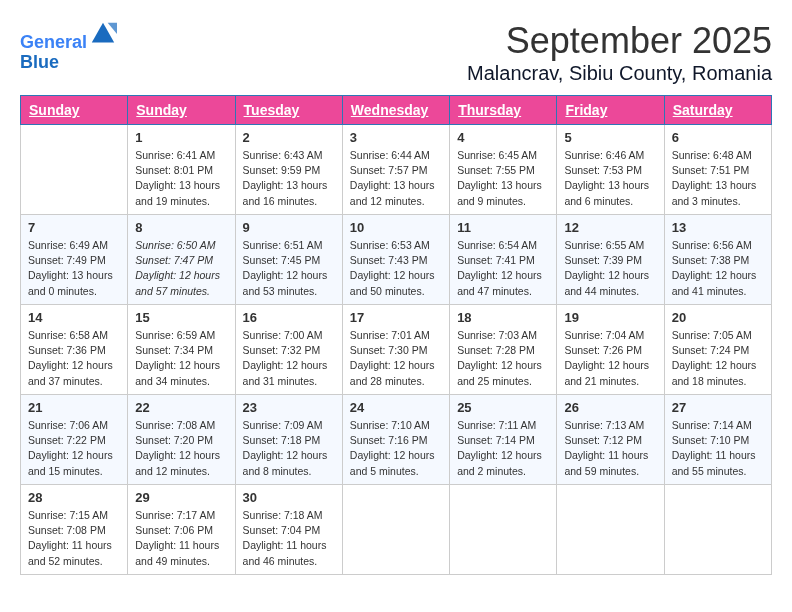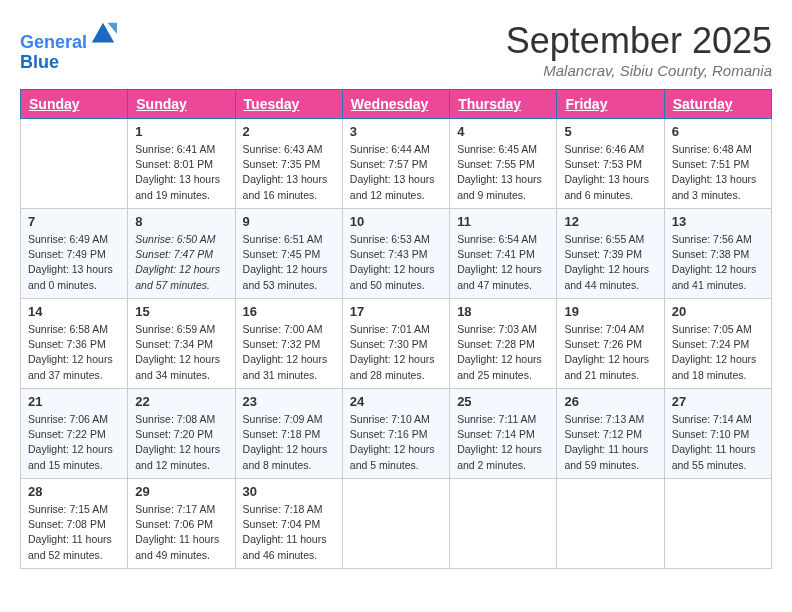--- a/index.html
+++ b/index.html
@@ -34,23 +34,22 @@
     }
     .title-block {
       text-align: right;
     }
     .month-title {
       font-size: 36px;
       font-weight: normal;
       color: #333;
     }
     .location {
-      font-size: 15px;
-      color: #737373;
-      font-style: italic;
+      font-size: 20px;
+      color: #0f172a;
     }
     .calendar {
       width: 100%;
       border-collapse: collapse;
       border: 1px solid #ccc;
     }
     .calendar th {
       background-color: #2e75b6;
       color: #fff;
       text-align: left;
@@ -133,21 +132,21 @@
         <td>
           <span class="day-number">1</span>
           <div class="day-info" style="white-space: pre-line;">Sunrise: 6:41 AM
 Sunset: 8:01 PM
 Daylight: 13 hours
 and 19 minutes.</div>
         </td>
         <td>
           <span class="day-number">2</span>
           <div class="day-info" style="white-space: pre-line;">Sunrise: 6:43 AM
-Sunset: 7:35 PM
+Sunset: 9:59 PM
 Daylight: 13 hours
 and 16 minutes.</div>
         </td>
         <td>
           <span class="day-number">3</span>
           <div class="day-info" style="white-space: pre-line;">Sunrise: 6:44 AM
 Sunset: 7:57 PM
 Daylight: 13 hours
 and 12 minutes.</div>
         </td>
@@ -211,21 +210,21 @@
         </td>
         <td>
           <span class="day-number">12</span>
           <div class="day-info" style="white-space: pre-line;">Sunrise: 6:55 AM
 Sunset: 7:39 PM
 Daylight: 12 hours
 and 44 minutes.</div>
         </td>
         <td>
           <span class="day-number">13</span>
-          <div class="day-info" style="white-space: pre-line;">Sunrise: 7:56 AM
+          <div class="day-info" style="white-space: pre-line;">Sunrise: 6:56 AM
 Sunset: 7:38 PM
 Daylight: 12 hours
 and 41 minutes.</div>
         </td>
       </tr>
       <tr>
         <td>
           <span class="day-number">14</span>
           <div class="day-info" style="white-space: pre-line;">Sunrise: 6:58 AM
 Sunset: 7:36 PM

